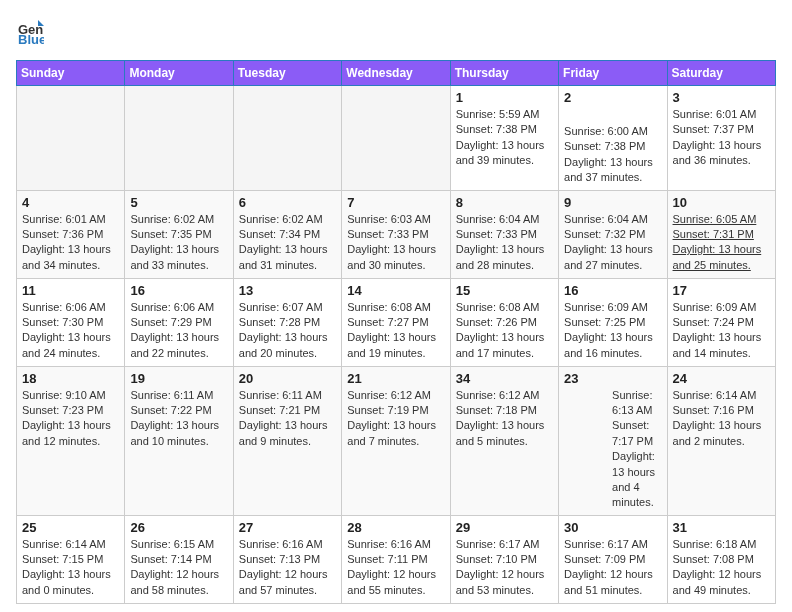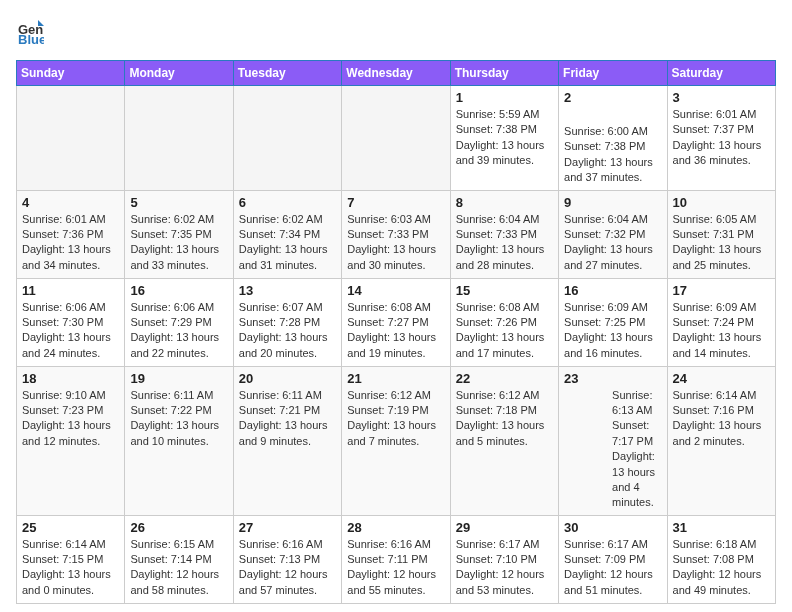--- a/index.html
+++ b/index.html
@@ -186,21 +186,21 @@
         </td>
         <td>
           <span class="day-number">9</span>
           <div class="day-info" style="white-space: pre-line;">Sunrise: 6:04 AM
 Sunset: 7:32 PM
 Daylight: 13 hours
 and 27 minutes.</div>
         </td>
         <td>
           <span class="day-number">10</span>
-          <div class="day-info" style="white-space: pre-line;">Sunrise: 6:05 AM
+          <div class="day-info" style="white-space: pre-line; text-decoration: underline;">Sunrise: 6:05 AM
 Sunset: 7:31 PM
 Daylight: 13 hours
 and 25 minutes.</div>
         </td>
       </tr>
       <tr>
         <td>
           <span class="day-number">11</span>
           <div class="day-info" style="white-space: pre-line;">Sunrise: 6:06 AM
 Sunset: 7:30 PM
@@ -273,21 +273,21 @@
 and 9 minutes.</div>
         </td>
         <td>
           <span class="day-number">21</span>
           <div class="day-info" style="white-space: pre-line;">Sunrise: 6:12 AM
 Sunset: 7:19 PM
 Daylight: 13 hours
 and 7 minutes.</div>
         </td>
         <td>
-          <span class="day-number">22</span>
+          <span class="day-number">34</span>
           <div class="day-info" style="white-space: pre-line;">Sunrise: 6:12 AM
 Sunset: 7:18 PM
 Daylight: 13 hours
 and 5 minutes.</div>
         </td>
         <td>
           <span class="day-number">23</span>
           <div class="day-info" style="white-space: pre-line; margin-left: 48px;">Sunrise: 6:13 AM
 Sunset: 7:17 PM
 Daylight: 13 hours

